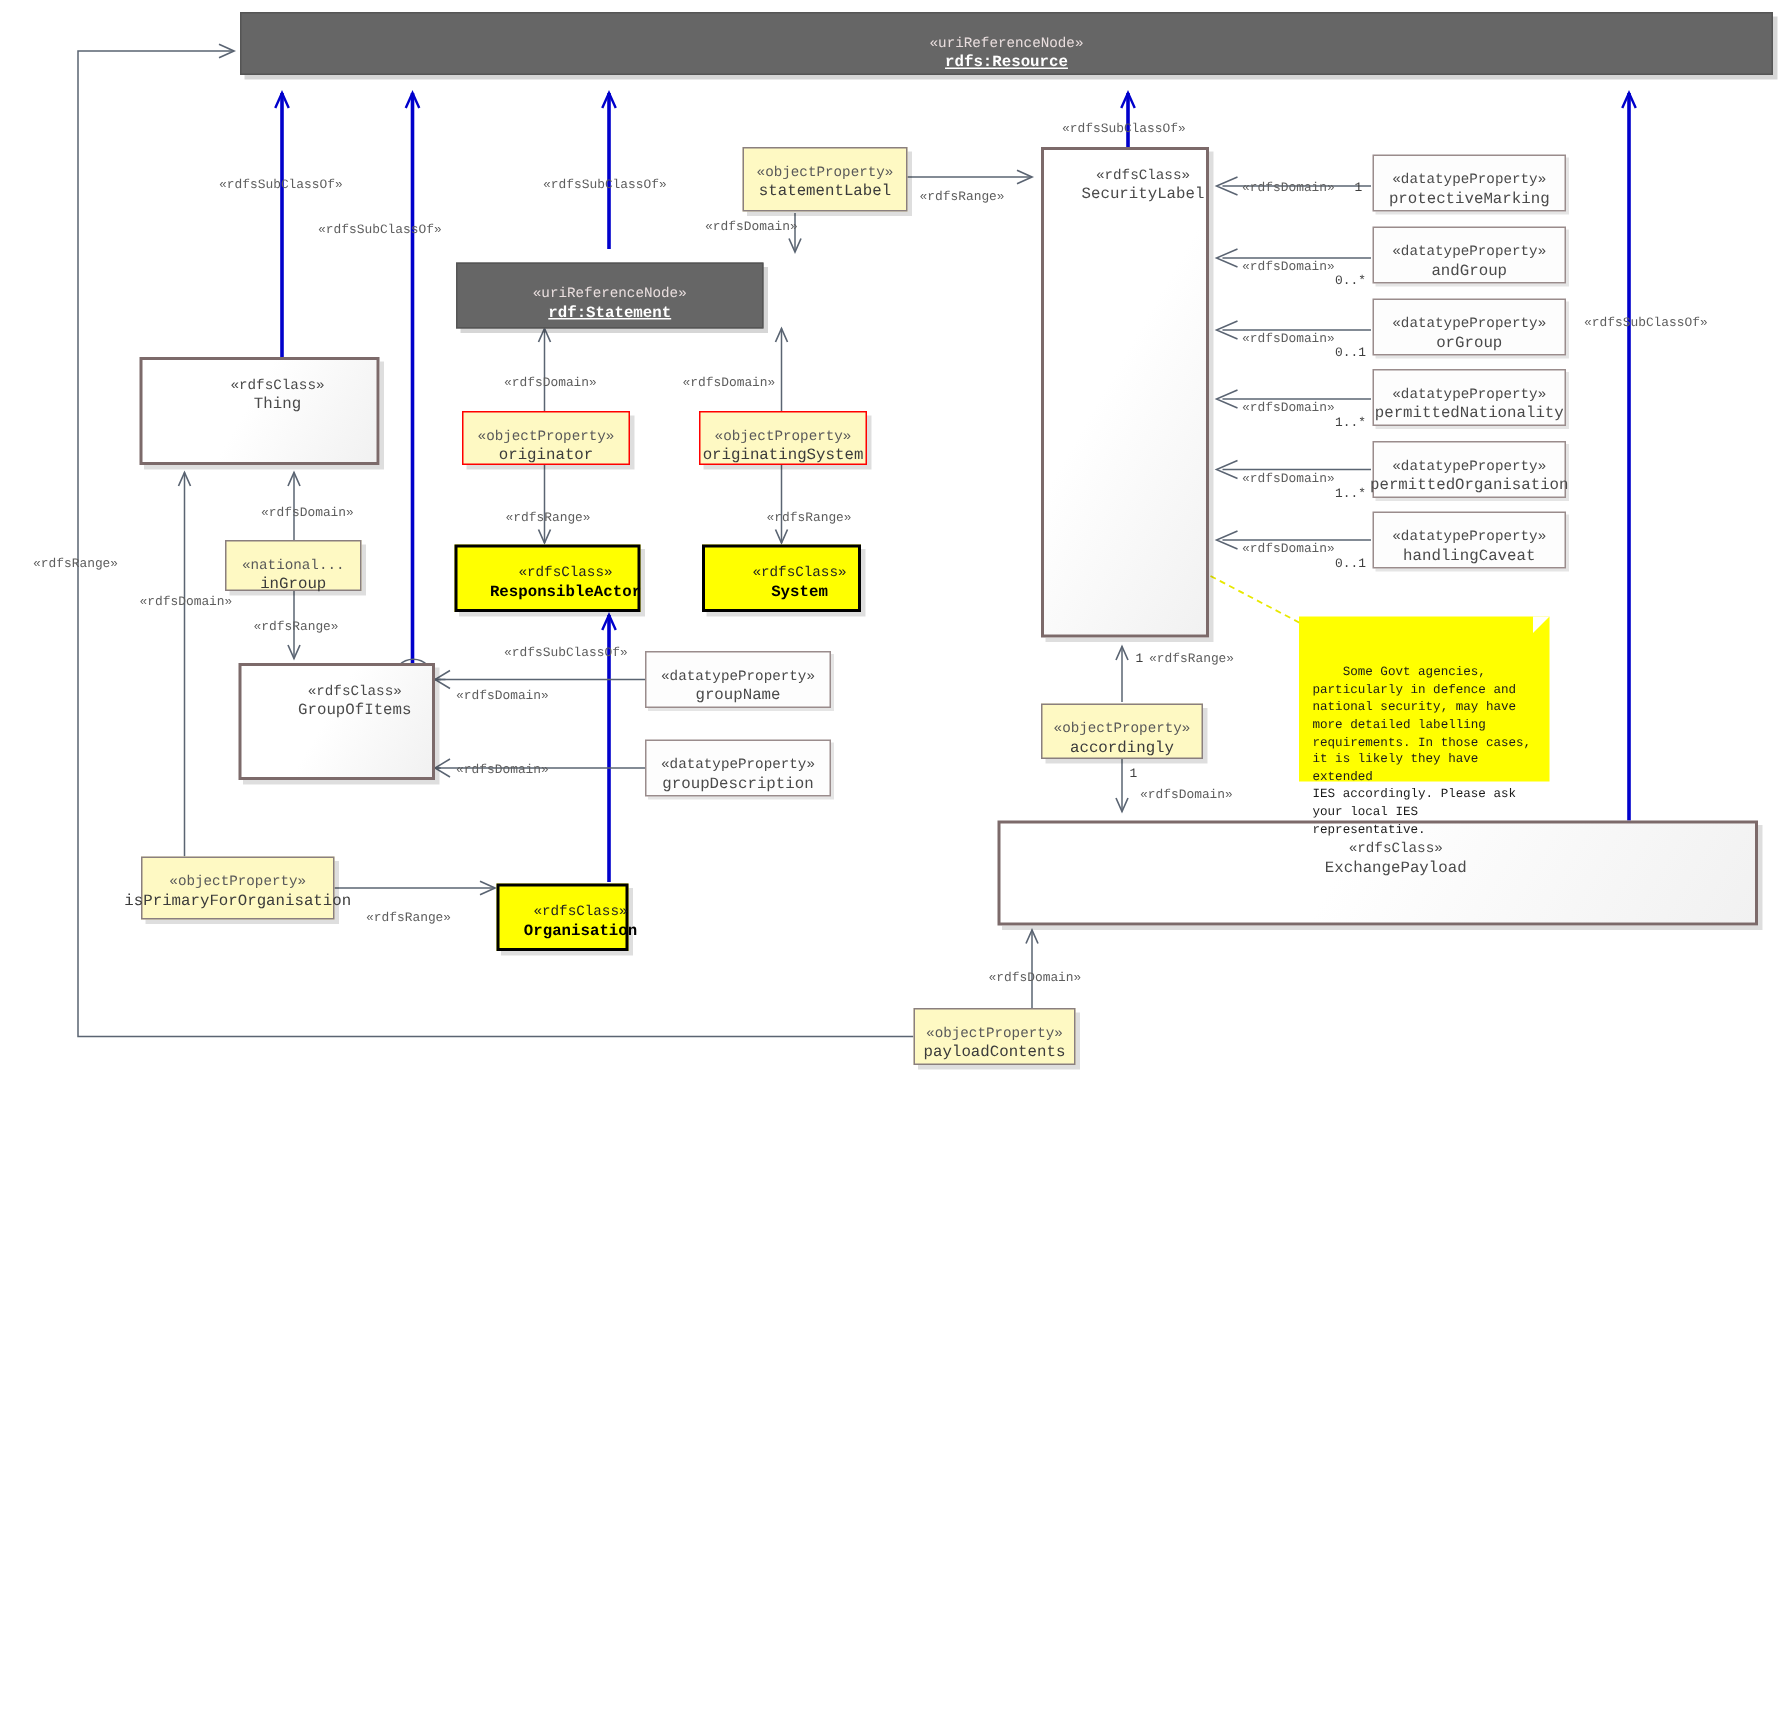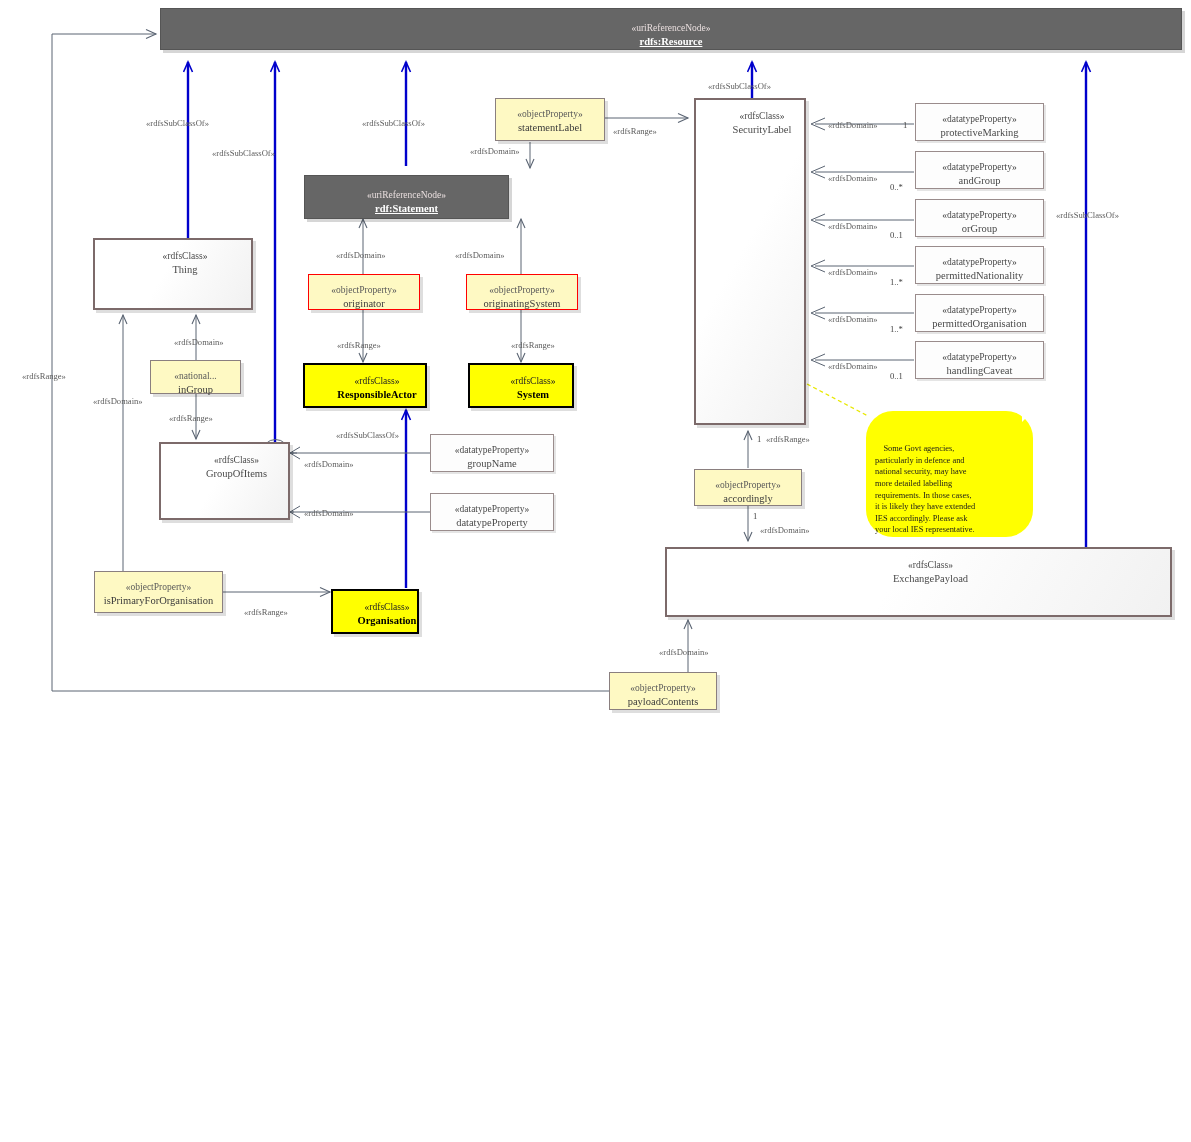--- a/index.html
+++ b/index.html
@@ -1,17 +1,17 @@
 <!DOCTYPE html>
 <html><head>
 <meta charset="utf-8">
 <style>
   html,body{margin:0;padding:0;background:#ffffff;}
   #canvas{position:relative;width:1191px;height:1142px;background:#fff;
-          font-family:Liberation Serif, serif;overflow:hidden;}
+          font-family:Liberation Mono, monospace;overflow:hidden;}
   svg.edges{position:absolute;left:0;top:0;width:1191px;height:1142px;pointer-events:none;}
 
   .node{position:absolute;box-sizing:border-box;display:flex;flex-direction:column;
         align-items:center;justify-content:flex-start;text-align:center;}
   .node .stereo{font-size:9.5px;line-height:13px;white-space:nowrap;}
   .node .nm{font-size:10.5px;line-height:14px;white-space:nowrap;}
 
   
   .uriref{background:#666666;border:1px solid #555;color:#f2e9e9;
           box-shadow:3px 3px 0 rgba(0,0,0,0.16);padding-top:13px;}
@@ -249,24 +249,24 @@
     <span class="stereo">«datatypeProperty»</span>
     <span class="nm">handlingCaveat</span>
   </div>
 
   <div class="node dtprop" style="left:430px;top:434px;width:124px;height:38px;">
     <span class="stereo">«datatypeProperty»</span>
     <span class="nm">groupName</span>
   </div>
   <div class="node dtprop" style="left:430px;top:493px;width:124px;height:38px;">
     <span class="stereo">«datatypeProperty»</span>
-    <span class="nm">datatypeProperty</span>
-  </div>
-
-  <div class="note" style="left:866px;top:411px;width:167px;height:126px;border-radius:27px;">
+    <span class="nm">groupDescription</span>
+  </div>
+
+  <div class="note" style="left:866px;top:411px;width:167px;height:110px;">
     <span class="fold"></span>
     <span>Some Govt agencies,
 particularly in defence and
 national security, may have
 more detailed labelling
 requirements. In those cases,
 it is likely they have extended
 IES accordingly. Please ask
 your local IES representative.</span>
   </div>

